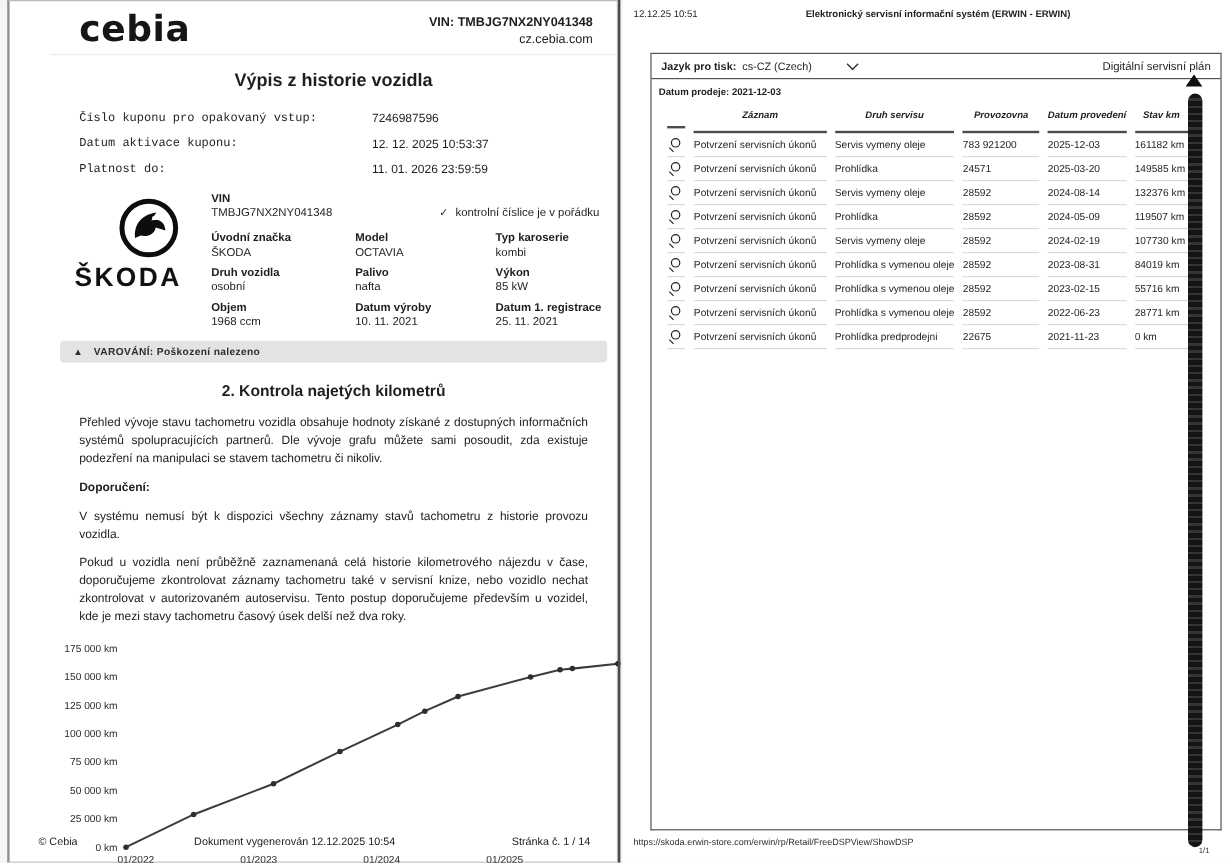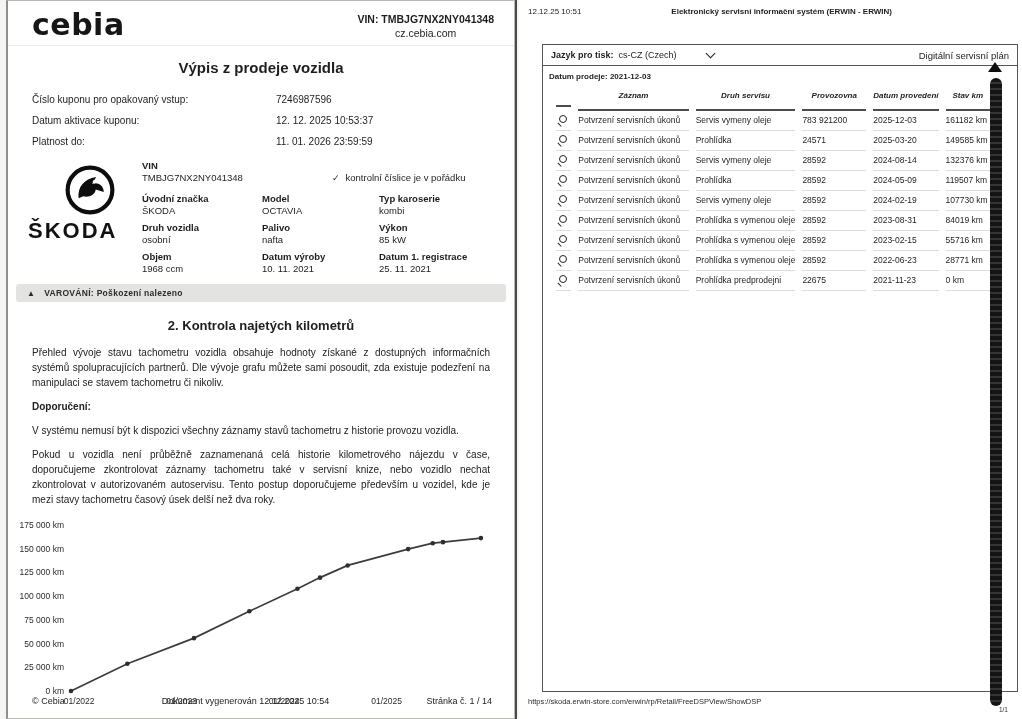--- a/index.html
+++ b/index.html
@@ -1,29 +1,29 @@
 <!DOCTYPE html>
 <html><head>
 <meta charset="utf-8">
 <style>
   * { margin:0; padding:0; box-sizing:border-box; }
   html,body { width:1022px; height:719px; background:#f6f5f3; font-family:"Liberation Sans", sans-serif; color:#1e1e1e; overflow:hidden; }
   .screen { position:relative; width:1022px; height:719px; }
 
   
-  .page-left { position:absolute; left:6px; top:0; width:509px; height:719px; background:#fff; border:1px solid #b9b9b5; border-left:2px solid #8f8f8b; }
+  .page-left { position:absolute; left:6px; top:0; width:509px; height:719px; background:#fff; border:1px solid #b9b9b5; border-left:2px solid #8f8f8b;padding-left:34px; }
   .lp-header { display:flex; justify-content:space-between; align-items:flex-start; padding:9px 20px 5px 24px; border-bottom:1px solid #ececea; }
   .cebia-logo { font-family:"DejaVu Sans", sans-serif; font-weight:bold; font-size:30px; letter-spacing:.5px; color:#161616; line-height:1; }
-  .lp-header-right { text-align:center; padding-top:3px; }
+  .lp-header-right { text-align:right; padding-top:3px; }
   .lp-vin { font-size:10.5px; font-weight:bold; }
   .lp-site { font-size:10.5px; margin-top:2px; }
   .lp-title { text-align:center; font-size:15px; font-weight:bold; margin-top:13px; }
   .coupon-wrap { margin-top:13px; }
   .coupon-row { display:flex; font-size:10px; line-height:21px; }
-  .c-label { flex:0 0 268px; padding-left:24px; }
+  .c-label { flex:0 0 268px; padding-left:24px;font-family:Liberation Mono, monospace; }
   .sec-title { text-align:center; font-size:13px; font-weight:bold; margin-top:16px; }
   .s1 { display:flex; margin-top:8px; padding-left:14px; min-height:98px; }
   .skoda-logo { position:relative; flex:0 0 120px; }
   .skoda-circle { position:absolute; left:42px; top:4px; width:52px; height:52px; }
   .skoda-text { position:absolute; left:6px; top:58px; font-size:22px; font-weight:bold; letter-spacing:2px; color:#111; }
   .s1-right { flex:1; }
   .vin-row { display:flex; }
   .vin-block { flex:0 0 190px; }
   .spec-label { font-size:9.5px; font-weight:bold; line-height:12px; }
   .spec-value { font-size:9.5px; line-height:12px; }
@@ -76,21 +76,21 @@
 
   <div class="page-left">
     <div class="lp-header">
       <div class="cebia-logo">cebia</div>
       <div class="lp-header-right">
         <div class="lp-vin">VIN: TMBJG7NX2NY041348</div>
         <div class="lp-site">cz.cebia.com</div>
       </div>
     </div>
 
-    <div class="lp-title">Výpis z prodeje vozidla</div>
+    <div class="lp-title">Výpis z historie vozidla</div>
 
     <div class="coupon-wrap" id="coupon-fields">
         <div class="coupon-row">
           <span class="c-label">Číslo kuponu pro opakovaný vstup:</span>
           <span class="c-value">7246987596</span>
         </div>
         <div class="coupon-row">
           <span class="c-label">Datum aktivace kuponu:</span>
           <span class="c-value">12. 12. 2025 10:53:37</span>
         </div>

